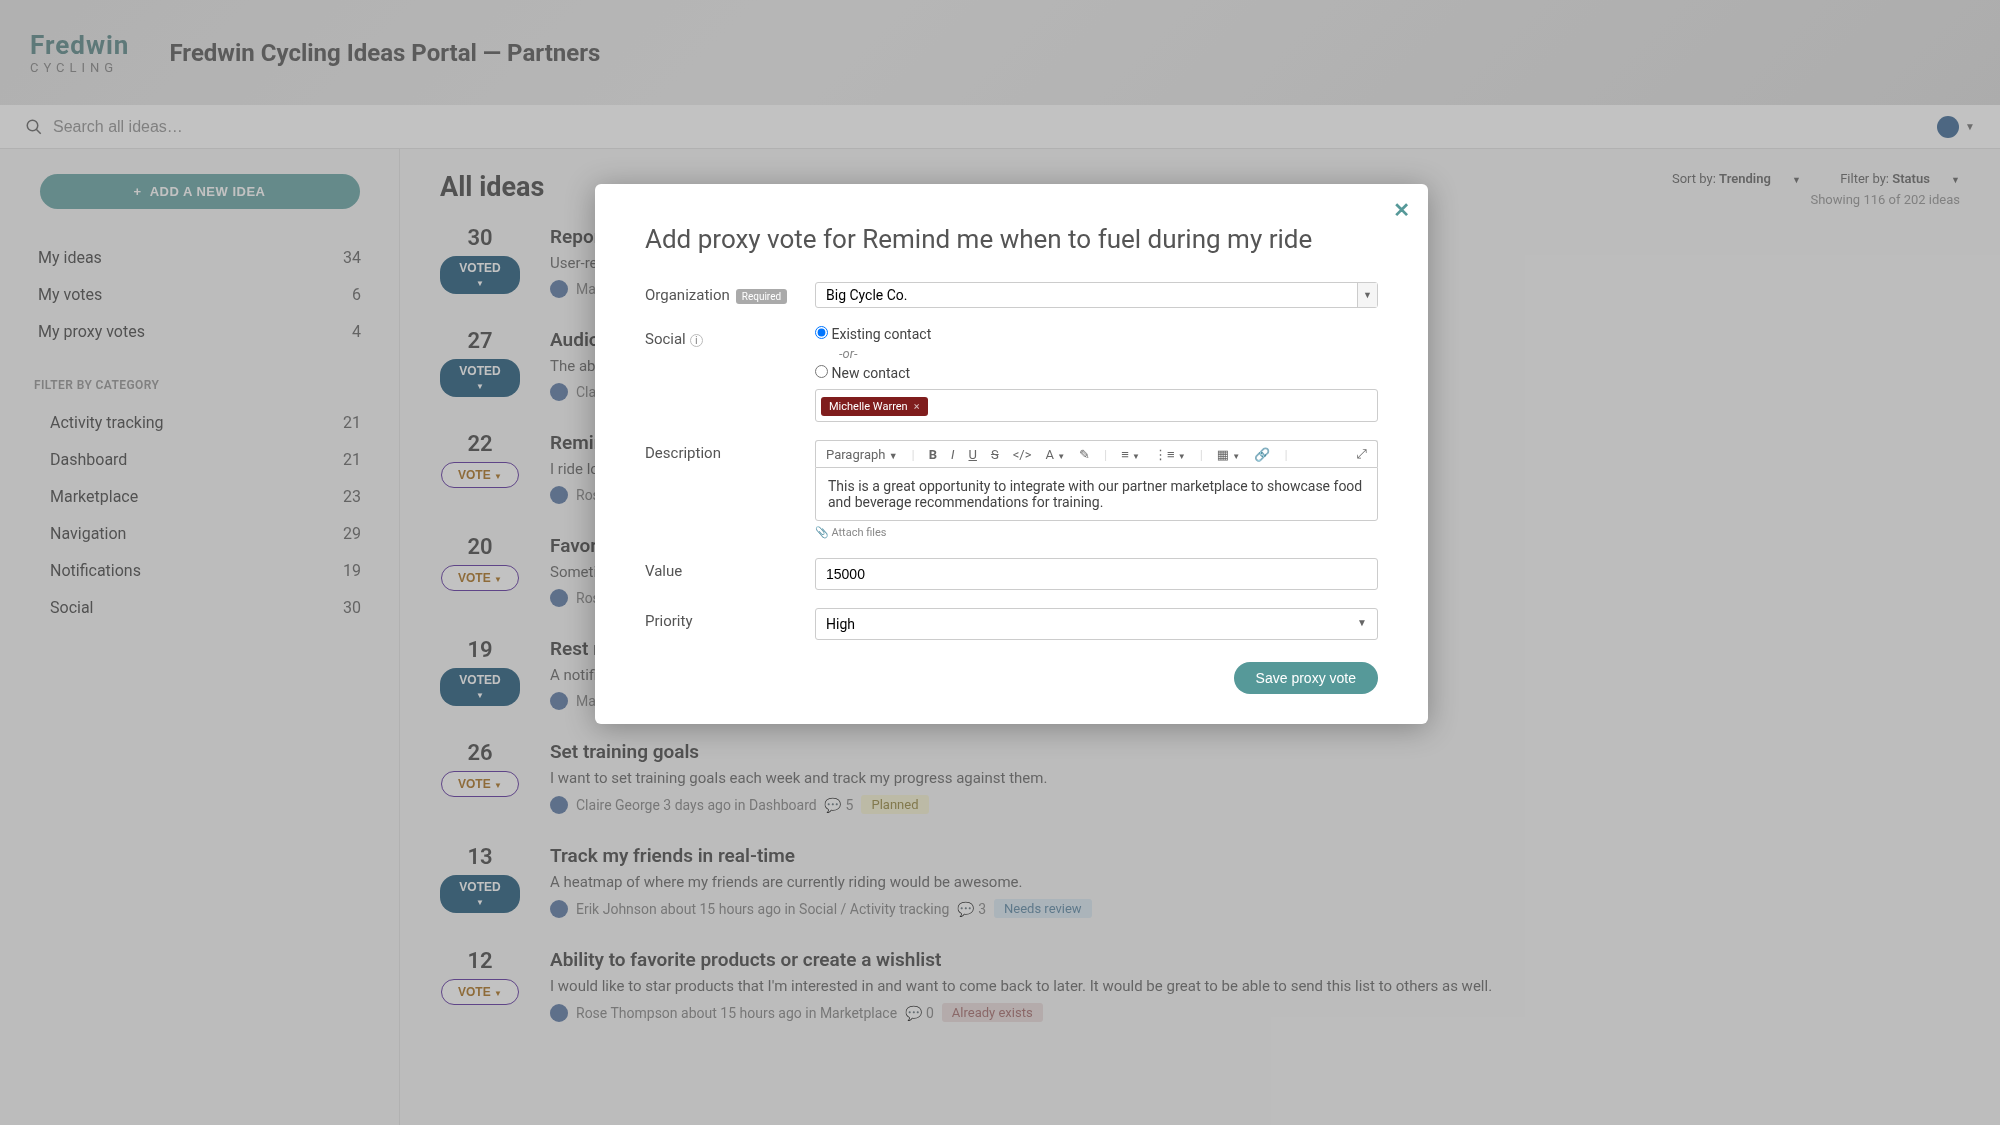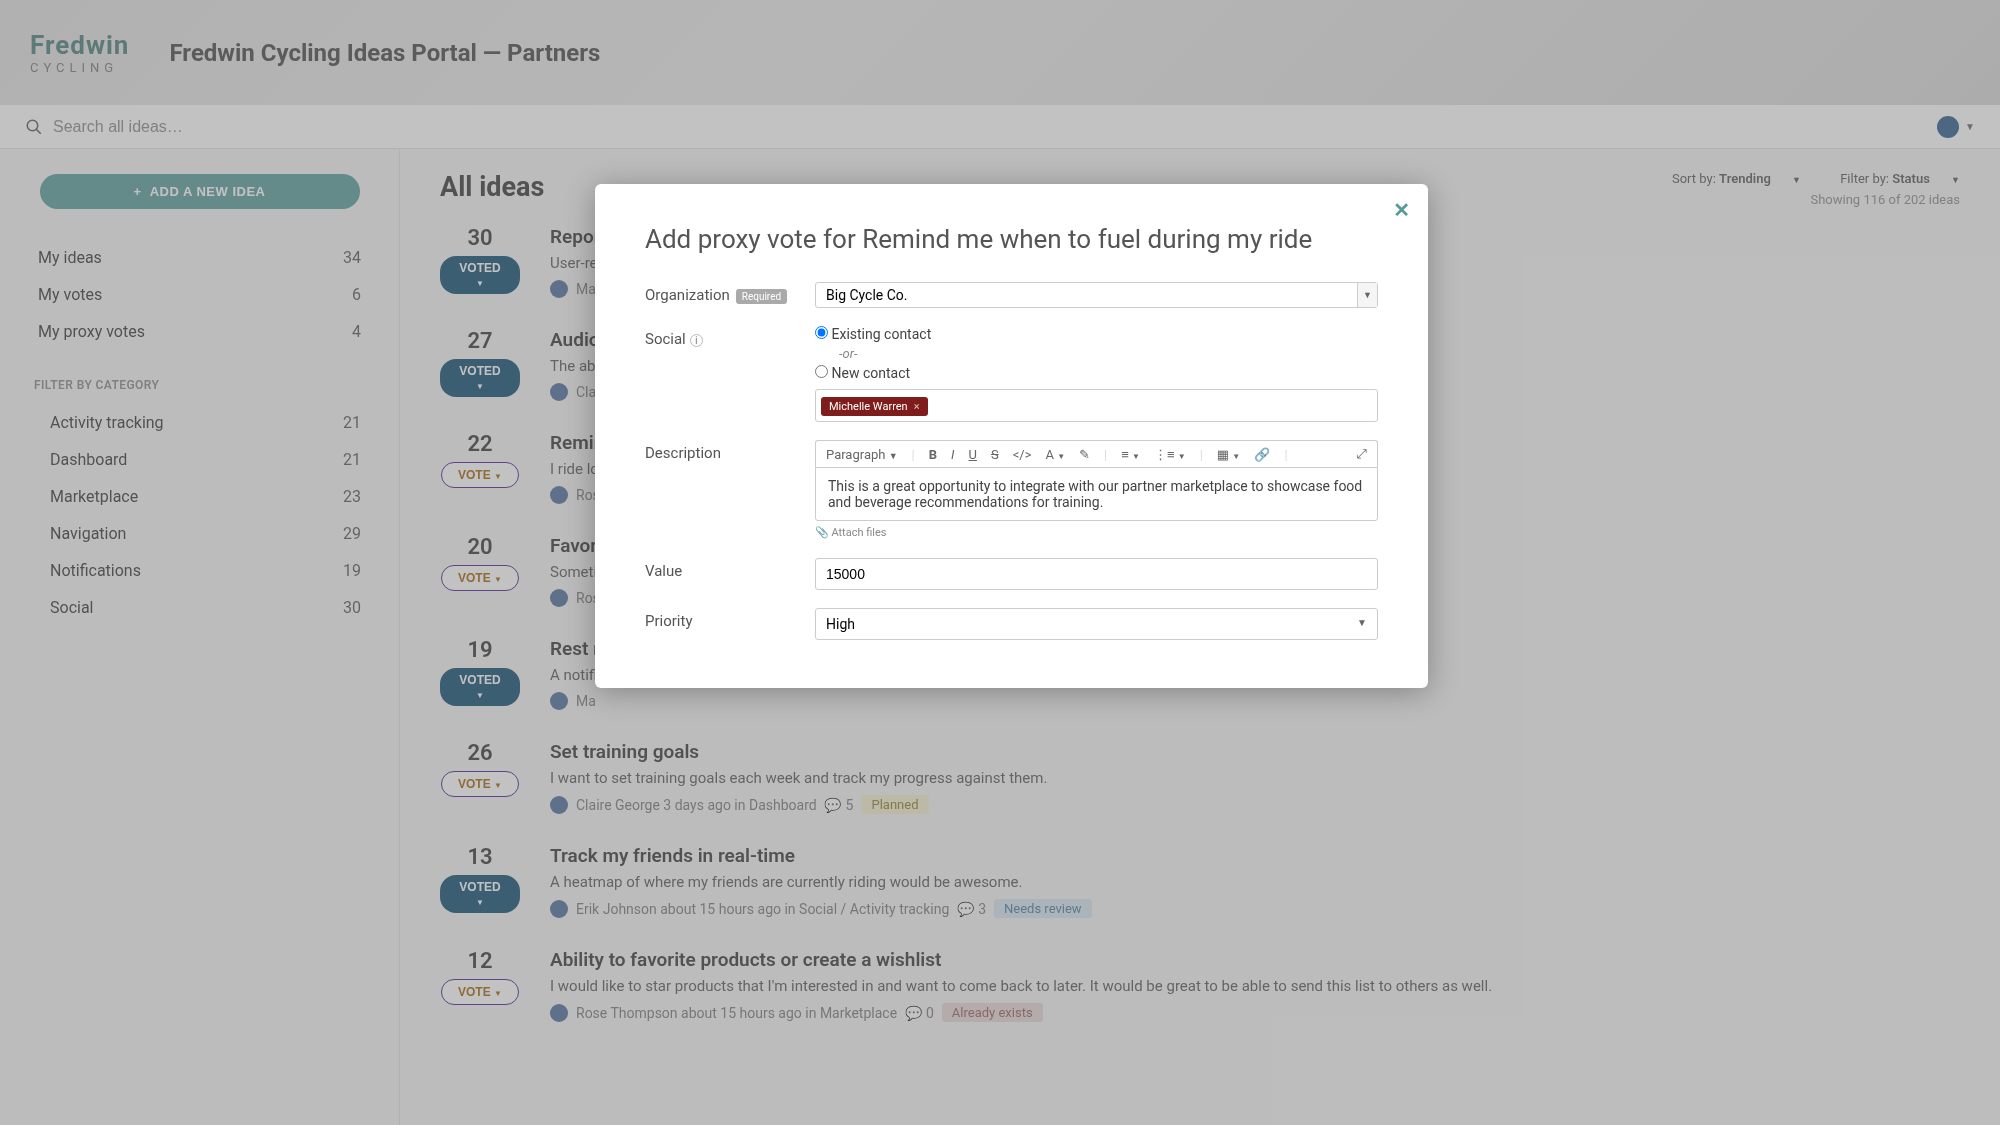--- a/index.html
+++ b/index.html
@@ -372,14 +372,17 @@
     <div class="form-row">
       <div class="form-label">Priority</div>
       <div class="form-field">
         <div class="select-field" style="position:relative;">
           <span>High</span>
           <span style="position:absolute;right:10px;top:8px;font-size:10px;color:#666;">▼</span>
         </div>
       </div>
     </div>
 
+    <div class="modal-actions">
+      <button class="save-btn">Save proxy vote</button>
+    </div>
   </div>
 </div>
 
 </body></html>

